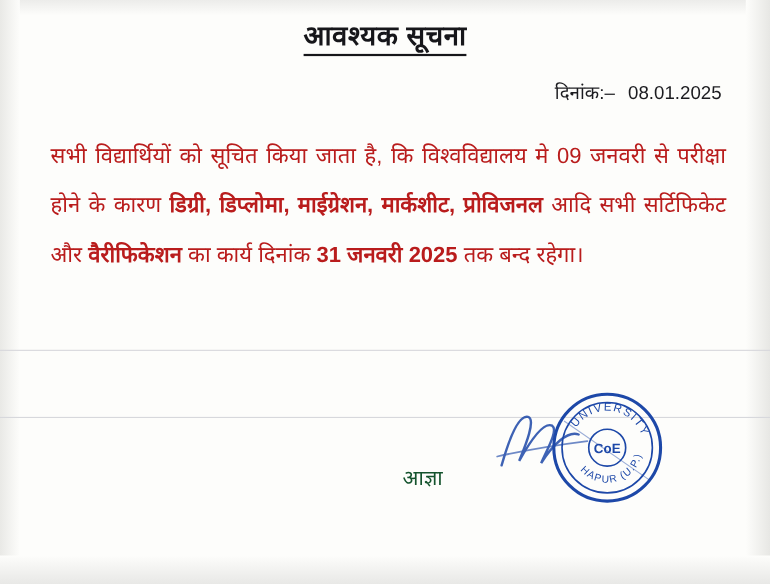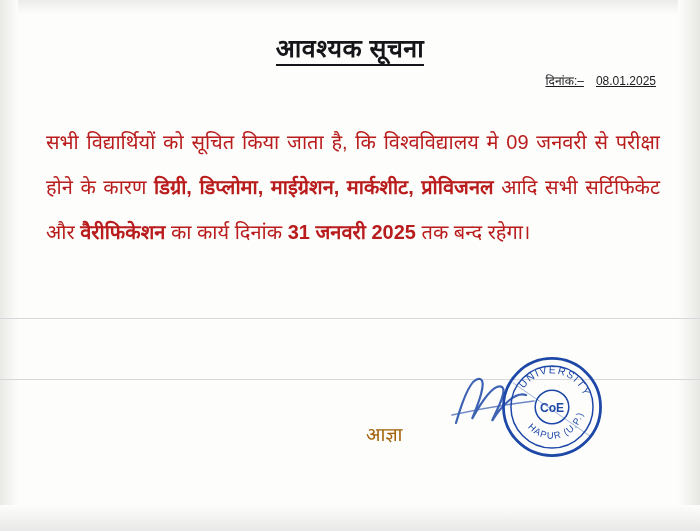--- a/index.html
+++ b/index.html
@@ -45,42 +45,41 @@
   #page-shade-bottom {
     position: absolute;
     left: 0; bottom: 0;
     width: 700px; height: 26px;
     background: linear-gradient(to top, #e8e8e6, #fdfdfb);
     pointer-events: none;
   }
 
   #notice-title {
     position: absolute;
-    top: 30px;
+    top: 14px;
     left: 0;
     width: 700px;
     text-align: center;
     font-size: 25px;
     font-weight: bold;
     color: #16161a;
     letter-spacing: 0.5px;
   }
   #notice-title span {
     border-bottom: 2px solid #16161a;
     padding-bottom: 2px;
   }
 
   #notice-date {
     position: absolute;
     top: 72px;
     right: 44px;
-    font-size: 12px;
+    font-size: 17px;
     color: #1c1c20;
     white-space: nowrap;
-    text-decoration: underline;
   }
   #notice-date .date-label {
     letter-spacing: 0px;
   }
   #notice-date .date-value {
     margin-left: 12px;
   }
 
   #notice-body {
     position: absolute;
@@ -113,21 +112,21 @@
     bottom: 62px;
     right: 74px;
     width: 260px;
     height: 110px;
   }
   #signature-label {
     position: absolute;
     left: 0;
     bottom: 22px;
     font-size: 19px;
-    color: #a16207;
+    color: #14532d;
   }
   #seal {
     position: absolute;
     right: 18px;
     bottom: 6px;
     width: 112px;
     height: 112px;
   }
   #hand-signature {
     position: absolute;

